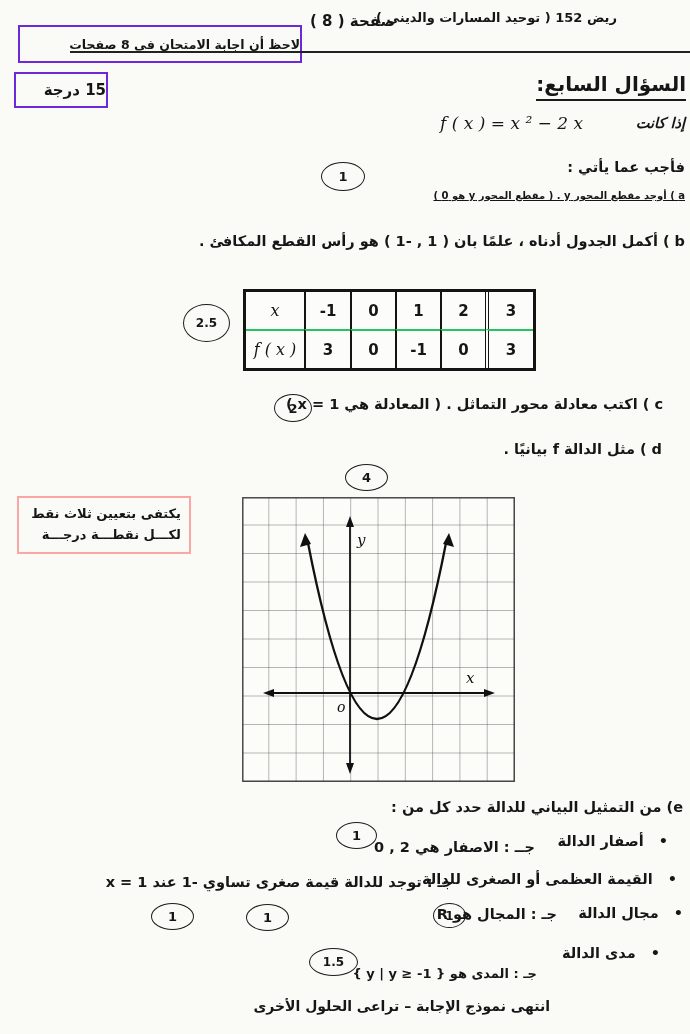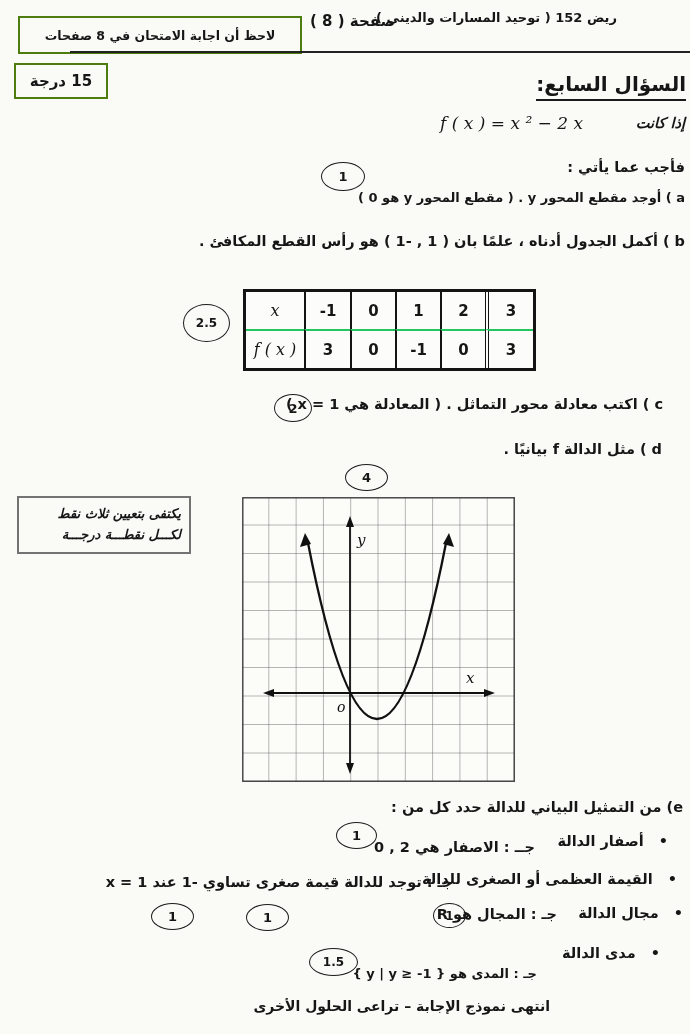--- a/index.html
+++ b/index.html
@@ -11,41 +11,41 @@
   }
   .abs{position:absolute;}
   .ar{direction:rtl; white-space:nowrap; font-weight:700;}
   .ltr{direction:ltr; white-space:nowrap;}
   .math{font-family:"DejaVu Serif", serif; font-style:italic; font-weight:400;}
   .circle{
     border:1.8px solid #1c1c1c; border-radius:50%;
     display:flex; align-items:center; justify-content:center;
     font-size:13px; font-weight:700; background:transparent;
   }
-  .boxed{border:2px solid #4d7c0f; display:flex; align-items:center; justify-content:center;}
+  .boxed{border:2px solid #6d28d9; display:flex; align-items:center; justify-content:flex-end;margin-top:9px;}
   .rule{background:#222; height:2px;}
   .title-underline{border-bottom:2px solid #1a1a1a; padding-bottom:3px;}
   
   .vtable{
     display:grid;
     grid-template-columns:58px 46px 45px 45px 45px 48px;
     border:3px solid #141414; background:#fcfcfa;
   }
   .vtable .cell{
     height:37px; display:flex; align-items:center; justify-content:center;
     border-left:2px solid #141414; font-size:15px; font-weight:700; direction:ltr;
   }
   .vtable .cell:nth-child(6n+1){border-left:none;}
   .vtable .cell:nth-child(6n){border-left:4px double #141414;}
   .vtable .cell:nth-child(n+7){border-top:2px solid #22c55e;}
   .vtable .lab{font-family:"DejaVu Serif", serif; font-style:italic; font-weight:400; font-size:16px;}
   .hintbox{
-    border:2px solid #737373; padding:6px 8px;
+    border:2px solid #fca5a5; padding:6px 8px;
     font-size:13px; font-weight:700; line-height:1.6;
-    direction:rtl; text-align:right; background:#fafaf7;font-style:italic;
+    direction:rtl; text-align:right; background:#fafaf7;
   }
 </style>
 </head>
 <body>
 
 <div class="page">
 
   <div class="abs ar" style="top:10px; right:73px; font-size:13px;">ريض 152 ( توحيد المسارات والديني )</div>
   <div class="abs ar" style="top:12px; left:310px; font-size:15px;">صفحة ( 8 )</div>
   <div class="abs boxed" style="top:16px; left:18px; width:280px; height:34px;">
@@ -58,21 +58,21 @@
   </div>
 
   <div class="abs ar title-underline" style="top:72px; right:4px; font-size:20px;">السؤال السابع:</div>
 
   <div class="abs ar" style="top:115px; right:5px; font-size:14.5px;font-style:italic;">إذا كانت</div>
   <div class="abs ltr math" style="top:113px; left:440px; font-size:17px;">f ( x ) = x ² − 2 x</div>
 
   <div class="abs ar" style="top:159px; right:5px; font-size:14.5px;">فأجب عما يأتي :</div>
   <div class="abs circle" style="top:162px; left:321px; width:42px; height:27px;">1</div>
 
-  <div class="abs ar" style="top:190px; right:5px; font-size:13px;">a ) أوجد مقطع المحور y . ( مقطع المحور y هو 0 )</div>
+  <div class="abs ar" style="top:190px; right:5px; font-size:10px;text-decoration:underline;">a ) أوجد مقطع المحور y . ( مقطع المحور y هو 0 )</div>
 
   <div class="abs ar" style="top:233px; right:5px; font-size:14.5px;">b ) أكمل الجدول أدناه ، علمًا بان ( 1 , -1 ) هو رأس القطع المكافئ .</div>
 
   <div class="abs circle" style="top:304px; left:183px; width:45px; height:36px; font-size:12px;">2.5</div>
   <div class="abs vtable" style="top:289px; left:243px;">
     <div class="cell lab">x</div>
     <div class="cell">-1</div>
     <div class="cell">0</div>
     <div class="cell">1</div>
     <div class="cell">2</div>

